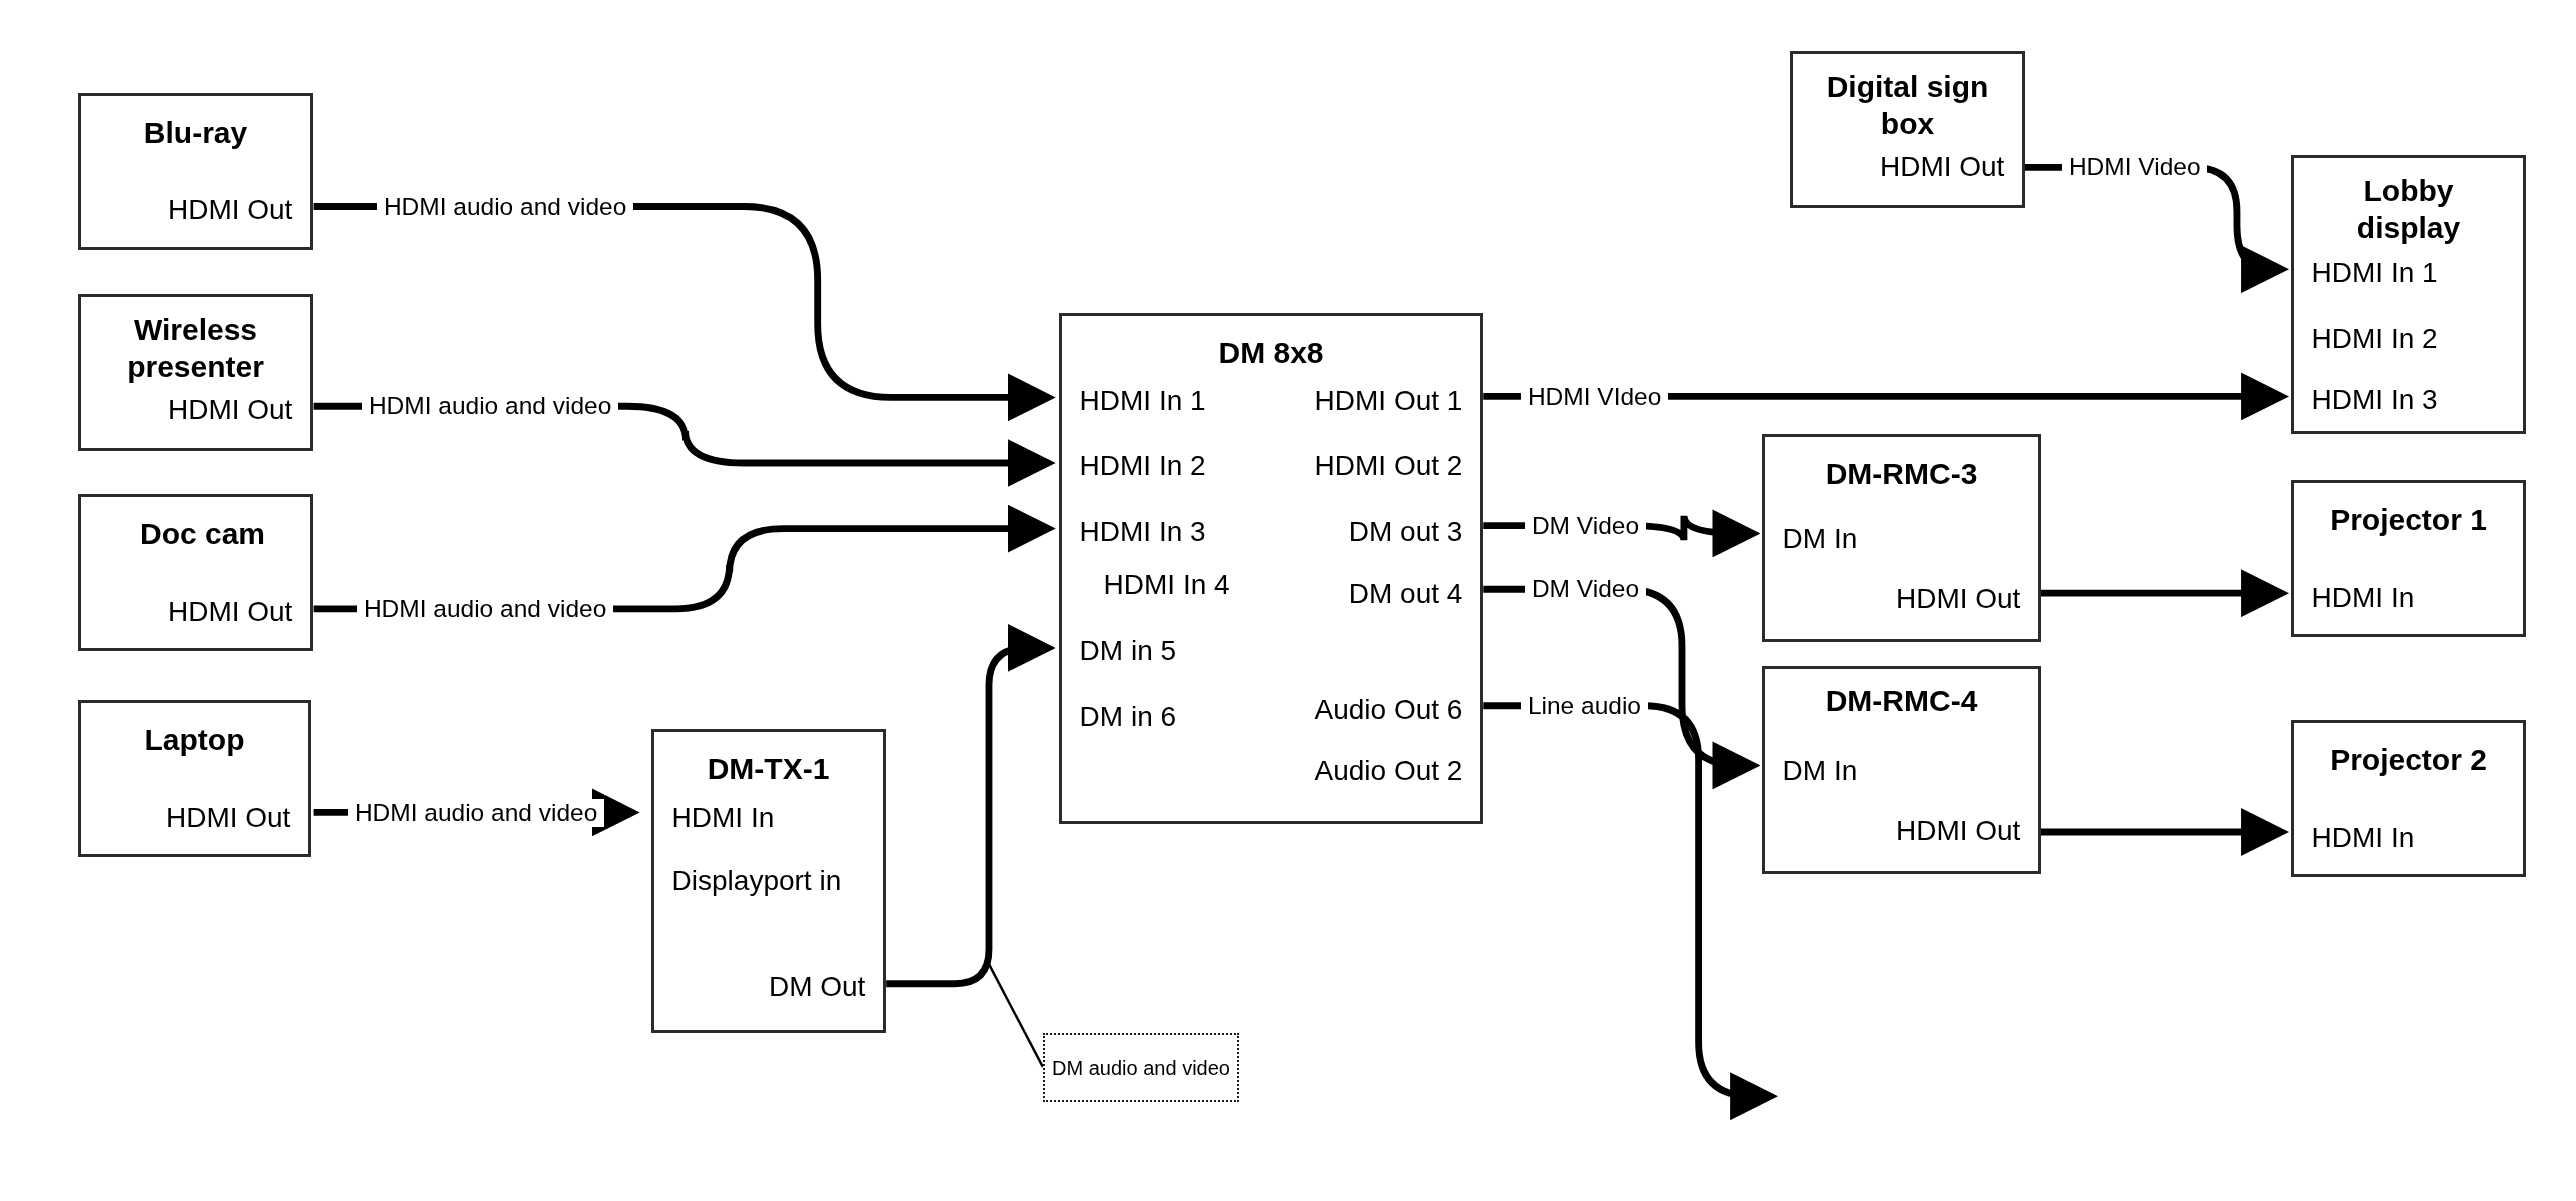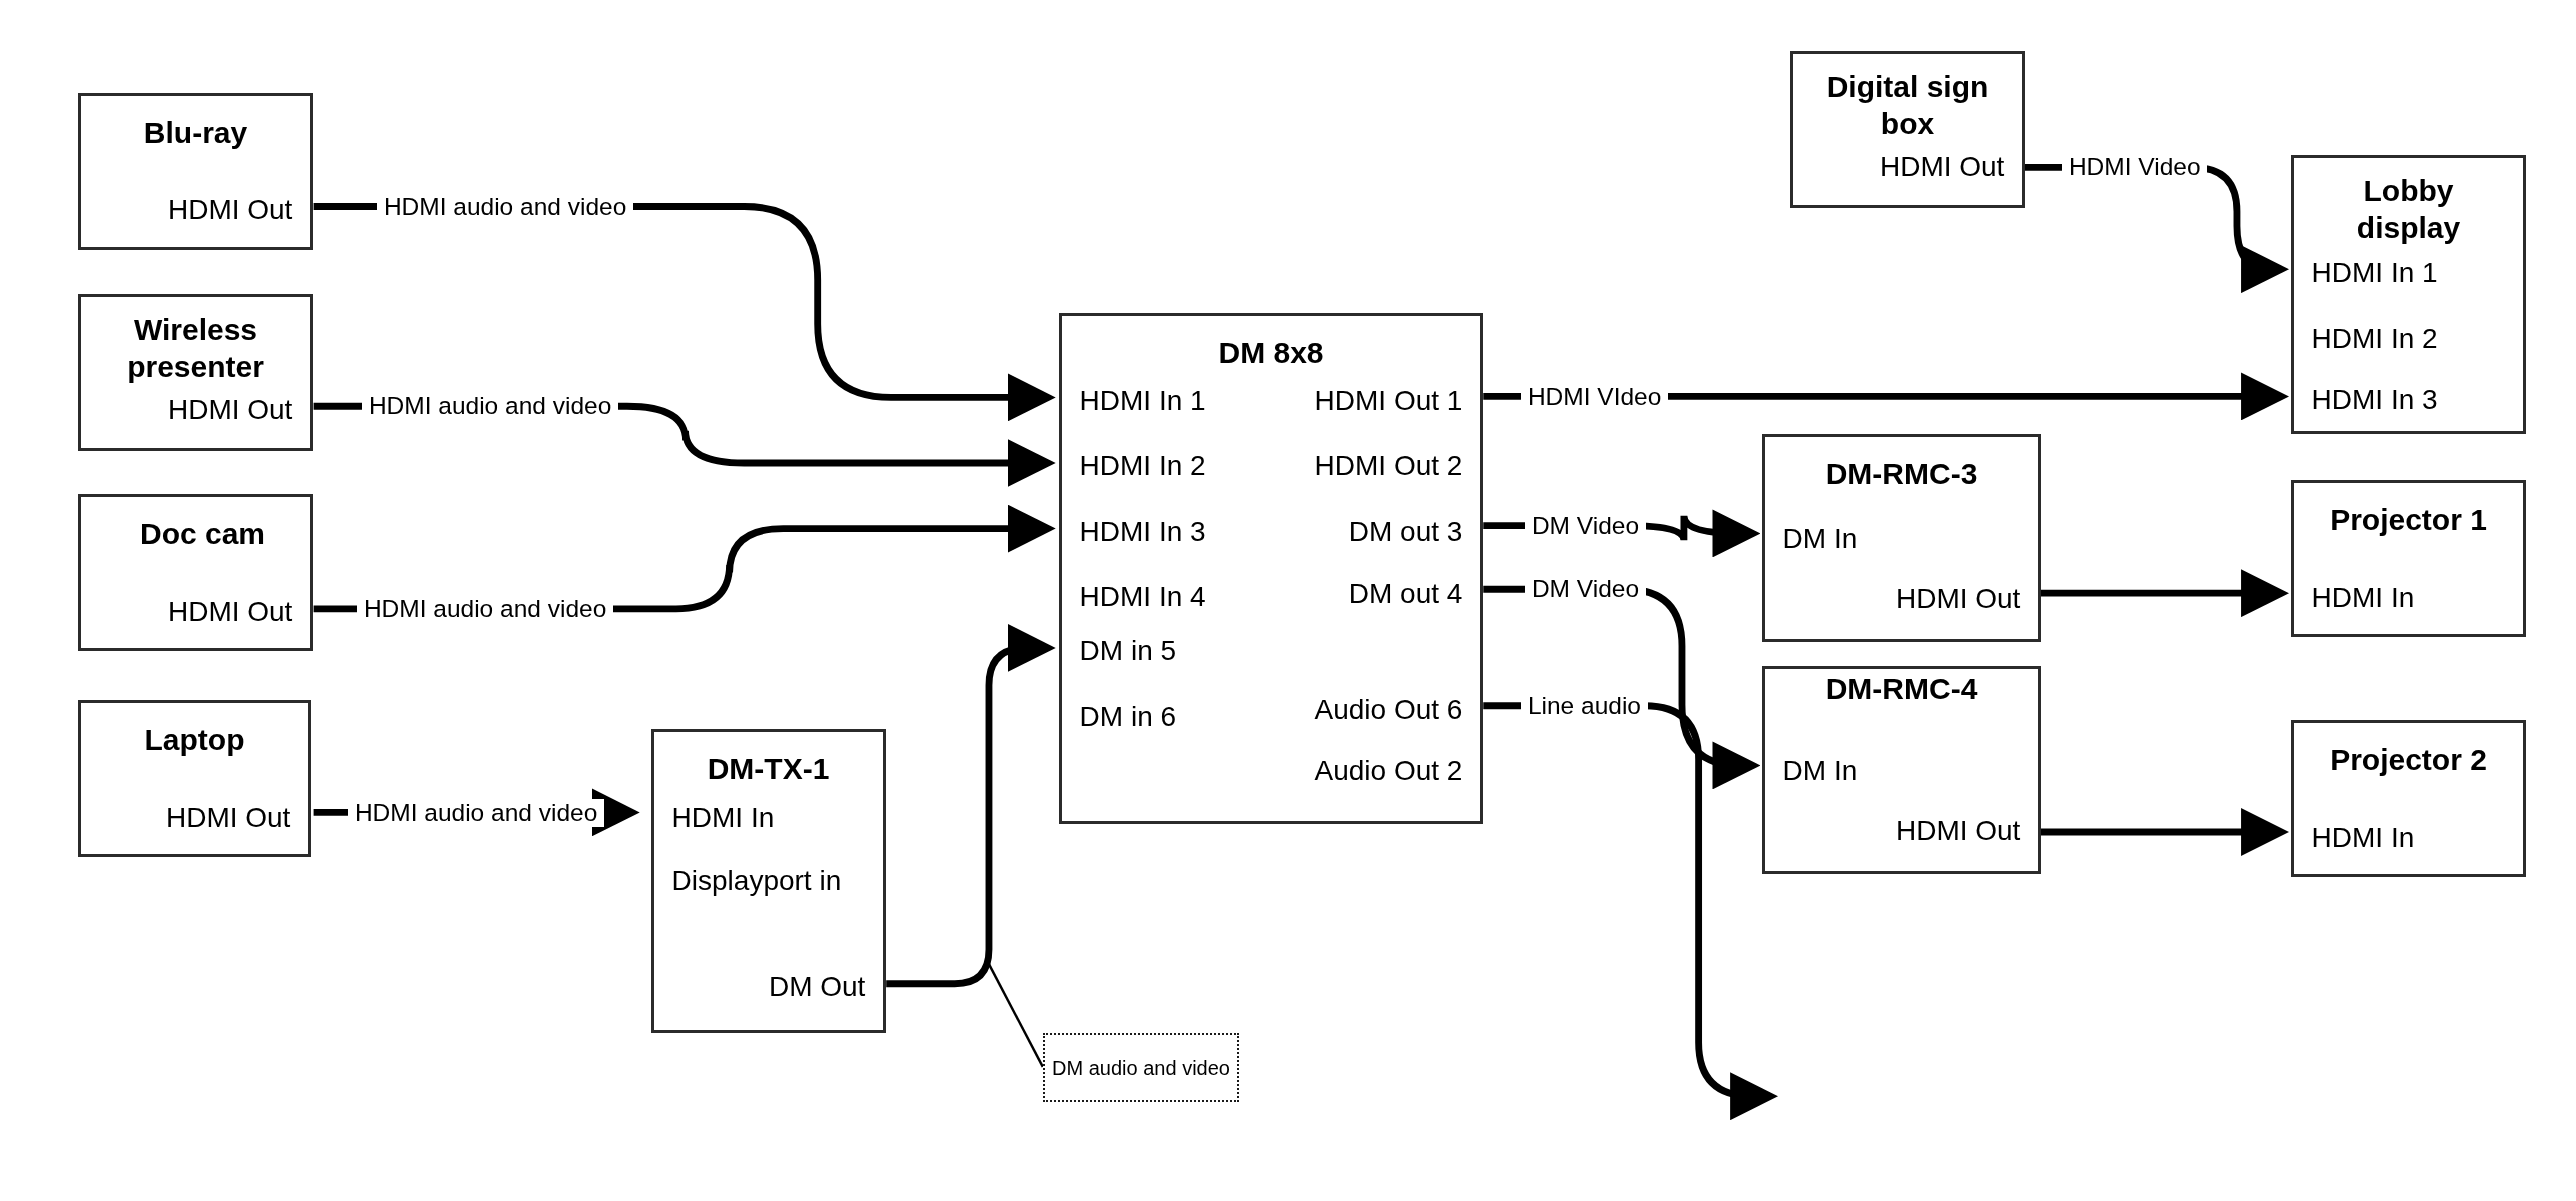--- a/index.html
+++ b/index.html
@@ -143,21 +143,21 @@
   </div>
 
   <div class="callout" style="left:1043px; top:1033px; width:196px; height:69px;">DM audio and video</div>
 
   <div class="node" style="left:1059px; top:313px; width:424px; height:511px;">
     <div class="node-title" style="top:17.6px;">DM 8x8</div>
 
     <div class="port left" style="top:68px;">HDMI In 1</div>
     <div class="port left" style="top:133px;">HDMI In 2</div>
     <div class="port left" style="top:199px;">HDMI In 3</div>
-    <div class="port left" style="top:264px;">HDMI In 4</div>
+    <div class="port left" style="top:252px;margin-left:24px;">HDMI In 4</div>
     <div class="port left" style="top:318px;">DM in 5</div>
     <div class="port left" style="top:384px;">DM in 6</div>
 
     <div class="port right" style="top:68px;">HDMI Out 1</div>
     <div class="port right" style="top:133px;">HDMI Out 2</div>
     <div class="port right" style="top:199px;">DM out 3</div>
     <div class="port right" style="top:261px;">DM out 4</div>
     <div class="port right" style="top:377px;">Audio Out 6</div>
     <div class="port right" style="top:438px;">Audio Out 2</div>
   </div>
@@ -176,21 +176,21 @@
     <div class="port left" style="top:225px;">HDMI In 3</div>
   </div>
 
   <div class="node" style="left:1762px; top:434px; width:279px; height:208px;">
     <div class="node-title" style="top:17.6px;">DM-RMC-3</div>
     <div class="port left" style="top:85px;">DM In</div>
     <div class="port right" style="top:145px;">HDMI Out</div>
   </div>
 
   <div class="node" style="left:1762px; top:666px; width:279px; height:208px;">
-    <div class="node-title" style="top:1px;">DM-RMC-4</div>
+    <div class="node-title" style="top:13px;">DM-RMC-4</div>
     <div class="port left" style="top:85px;">DM In</div>
     <div class="port right" style="top:145px;">HDMI Out</div>
   </div>
 
   <div class="node" style="left:2291px; top:480px; width:235px; height:157px;">
     <div class="node-title" style="top:17.6px;">Projector 1</div>
     <div class="port left" style="top:98px;">HDMI In</div>
   </div>
 
   <div class="node" style="left:2291px; top:720px; width:235px; height:157px;">

